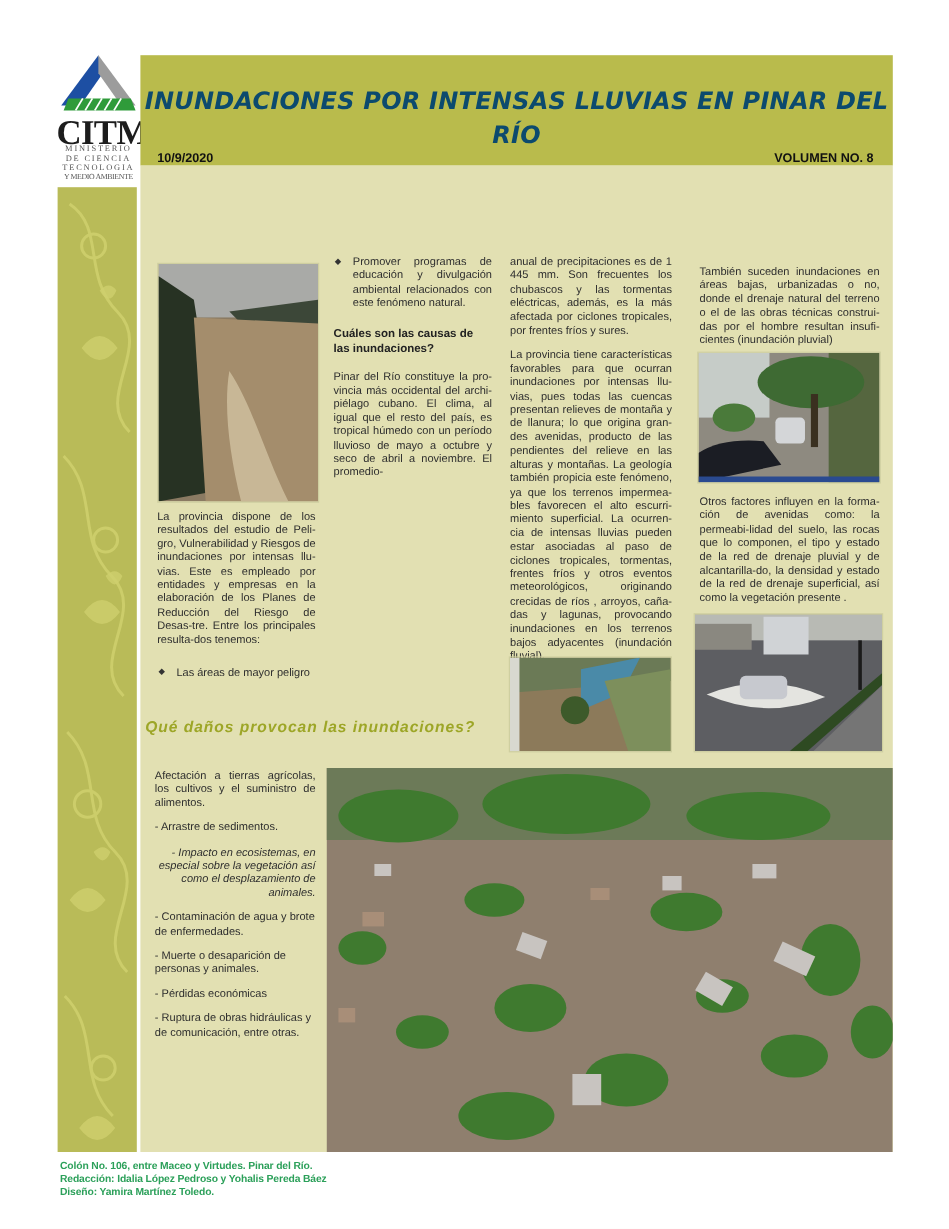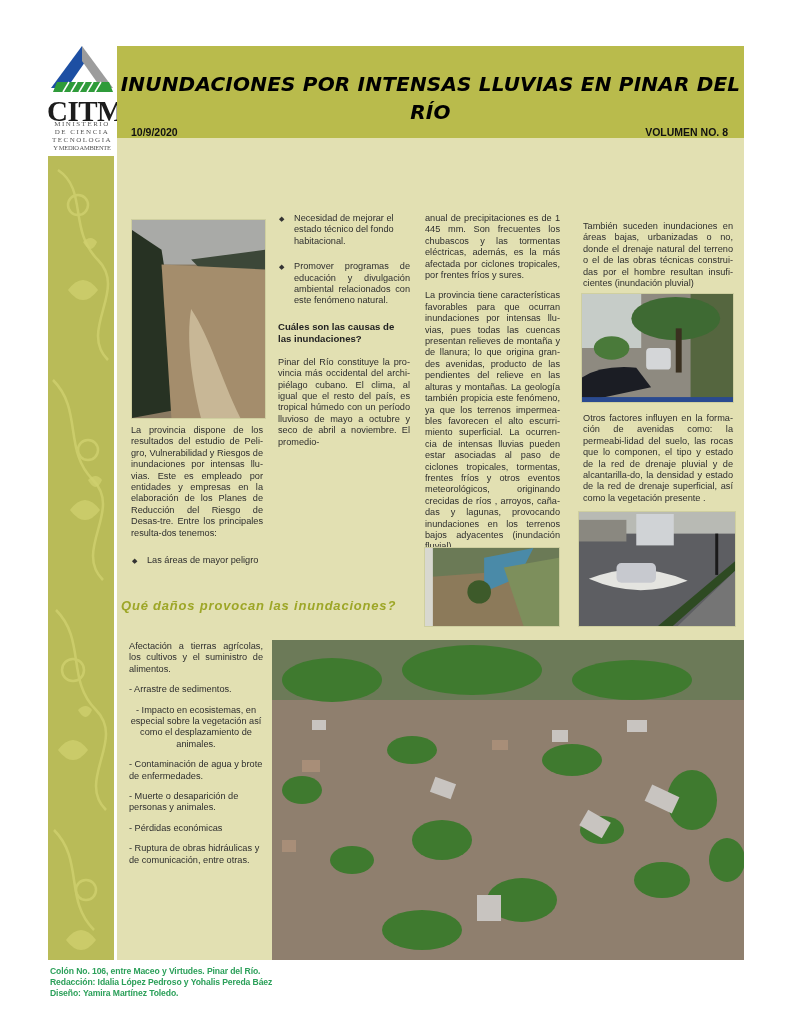--- a/index.html
+++ b/index.html
@@ -18,21 +18,21 @@
       font-family: "Liberation Serif", serif; font-size: 29px; font-weight: bold; color: #1c1c1c; letter-spacing: -0.5px; }
     .logo .sub { position: absolute; left: 0; width: 70px; text-align: center;
       font-family: "Liberation Serif", serif; font-size: 7px; color: #555; letter-spacing: 1.5px; line-height: 8px; }
 
     .header {
       position: absolute; left: 117px; top: 46px; width: 627px; height: 92px; background: #b9bb4c;
     }
     .header .title {
       position: absolute; left: 0; top: 24px; width: 627px; text-align: center;
       font-family: "DejaVu Sans", sans-serif; font-style: italic; font-weight: bold;
-      font-size: 20px; line-height: 28px; color: #000000; letter-spacing: 0.2px;
+      font-size: 20px; line-height: 28px; color: #0c4a6e; letter-spacing: 0.2px;
     }
     .header .date, .header .vol {
       position: absolute; top: 80px; font-family: "Liberation Sans", sans-serif; font-weight: bold; font-size: 10.5px; color: #111;
     }
     .header .date { left: 14px; text-align: center; }
     .header .vol { right: 16px; }
 
     .content {
       position: absolute; left: 117px; top: 138px; width: 627px; height: 822px; background: #e2e0b2;
     }
@@ -120,21 +120,20 @@
     <path d="M30 45 L 135 50 L 135 200 L 40 200 Z" fill="#a48d6c"></path>
     <path d="M60 90 C 80 120, 90 160, 110 200 L 70 200 C 60 160, 55 120, 60 90 Z" fill="#c8b796"></path>
   </svg>
 </div>
 <div class="col" style="left:131px; top:425px; width:132px;">
   <p>La provincia  dispone de  los resultados  del estudio de Peli-gro, Vulnerabilidad y Riesgos de inundaciones por intensas llu-vias. Este es empleado por entidades y empresas en la elaboración de los Planes de Reducción del Riesgo de Desas-tre. Entre los principales resulta-dos tenemos:</p>
   <div class="bullet" style="margin-top:16px;">Las áreas de mayor peligro</div>
 </div>
 
 <div class="col" style="left:278px; top:213px; width:132px;">
-  <div class="bullet" style="margin-bottom:14px; text-align:left;">Necesidad de mejorar el estado técnico del fondo habitacional.</div>
   <div class="bullet" style="margin-bottom:14px;">Promover programas de educación y divulgación ambiental relacionados con este fenómeno natural.</div>
   <div class="heading-bold">Cuáles son las causas de las inundaciones?</div>
   <p>Pinar del Río constituye la pro-vincia más occidental del archi-piélago cubano. El clima, al igual que el resto del país, es tropical húmedo con un período lluvioso de mayo a octubre y seco de abril a noviembre. El promedio-</p>
 </div>
 
 <div class="col" style="left:425px; top:213px; width:135px;">
   <p>anual de precipitaciones es de 1 445 mm. Son frecuentes los chubascos y las tormentas eléctricas, además, es la más afectada por ciclones tropicales, por frentes fríos y sures.</p>
   <p>La provincia tiene características favorables para que ocurran inundaciones por intensas llu-vias, pues todas las cuencas presentan relieves de montaña y de llanura; lo que origina gran-des avenidas, producto de las pendientes del relieve en las alturas y montañas. La geología también propicia este fenómeno, ya que los terrenos impermea-bles favorecen el alto escurri-miento superficial. La ocurren-cia de intensas lluvias pueden estar asociadas al paso de ciclones tropicales, tormentas, frentes fríos y otros eventos meteorológicos,  originando crecidas de ríos , arroyos, caña-das y lagunas, provocando inundaciones en los terrenos bajos adyacentes (inundación fluvial).</p>
 </div>
 <div class="photo" style="left:424px; top:547px; width:136px; height:80px;">
@@ -178,21 +177,21 @@
     <path d="M158 50 L 158 60 L 95 116 L 80 116 Z" fill="#2e4a22"></path>
     <path d="M158 60 L 158 116 L 100 116 Z" fill="#757575"></path>
     <rect x="138" y="22" width="3" height="42" fill="#1a1a1a"></rect>
   </svg>
 </div>
 
 <div class="section-title">Qué daños provocan las inundaciones?</div>
 <div class="col" style="left:129px; top:641px; width:134px;">
   <p>Afectación a tierras agrícolas, los cultivos y el suministro de alimentos.</p>
   <p style="text-align:left;">- Arrastre de sedimentos.</p>
-  <p style="text-align:center;">- Impacto en ecosistemas, en especial sobre la vegetación así como el desplazamiento  de animales.</p>
+  <p style="text-align:right;font-style:italic;">- Impacto en ecosistemas, en especial sobre la vegetación así como el desplazamiento  de animales.</p>
   <p style="text-align:left;">- Contaminación de agua y brote de enfermedades.</p>
   <p style="text-align:left;">- Muerte o desaparición de personas y animales.</p>
   <p style="text-align:left;">- Pérdidas económicas</p>
   <p style="text-align:left;">- Ruptura de obras hidráulicas y de comunicación, entre otras.</p>
 </div>
 <div class="photo" style="left:272px; top:640px; width:472px; height:320px; border:none;">
   <svg viewBox="0 0 472 320" preserveAspectRatio="none">
     <rect width="472" height="320" fill="#8f7f6e"></rect>
     <rect width="472" height="60" fill="#6c7a58"></rect>
     <g fill="#3f7a2f">

